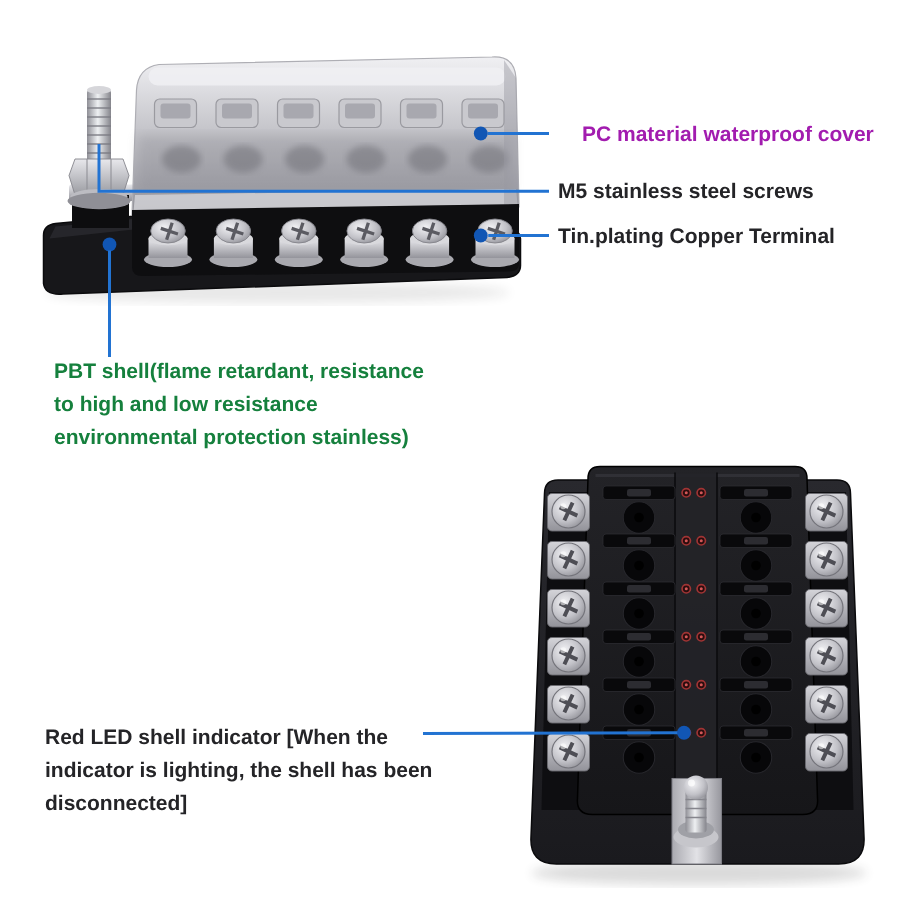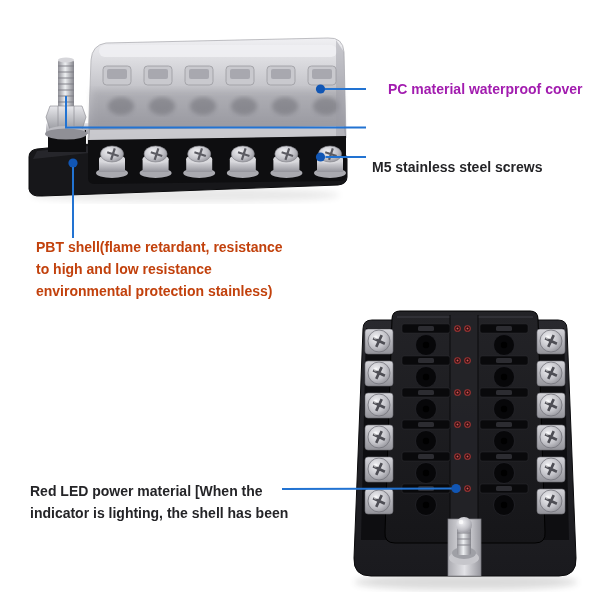--- a/index.html
+++ b/index.html
@@ -253,24 +253,26 @@
     <line class="c-line" x1="325.5" y1="157" x2="366" y2="157" stroke-width="2" stroke="#2273d2"></line>
     <circle class="c-dot" cx="320.5" cy="157" r="4.6" fill="#1156b4"></circle>
     <circle class="c-dot" cx="73" cy="163" r="4.6" fill="#1156b4"></circle>
     <line class="c-line" x1="73" y1="167" x2="73" y2="238" stroke-width="2" stroke="#2273d2"></line>
     <line class="c-line" x1="282" y1="489" x2="452" y2="488.5" stroke-width="2" stroke="#2273d2"></line>
     <circle class="c-dot" cx="456" cy="488.5" r="4.6" fill="#1156b4"></circle>
   </g>
 </svg>
 
 <div class="label" style="left: 372px; top: 78px; color: #a21caf; margin-left: 16px;">PC material waterproof cover</div>
-<div class="label" style="left: 372px; top: 116px; color: rgb(36, 36, 39); margin-top: 40px;">M5 stainless steel screws</div>
-<div class="label" style="left: 36px; top: 236px; color: #c2410c;">
+<div class="label" style="left: 372px; top: 116px; color: rgb(36, 36, 39);">M5 stainless steel screws</div>
+<div class="label" style="left: 372px; top: 146px; color: rgb(36, 36, 39);">Tin.plating Copper Terminal</div>
+<div class="label" style="left: 36px; top: 236px; color: #15803d;">
   <div>PBT shell(flame retardant, resistance</div>
   <div>to high and low resistance</div>
   <div>environmental protection stainless)</div>
 </div>
 <div class="label" style="left: 30px; top: 480px; color: rgb(36, 36, 39);">
-  <div>Red LED power material [When the</div>
+  <div>Red LED shell indicator [When the</div>
   <div>indicator is lighting, the shell has been</div>
+  <div>disconnected]</div>
 </div>
 
 </div>
 
 </body></html>

